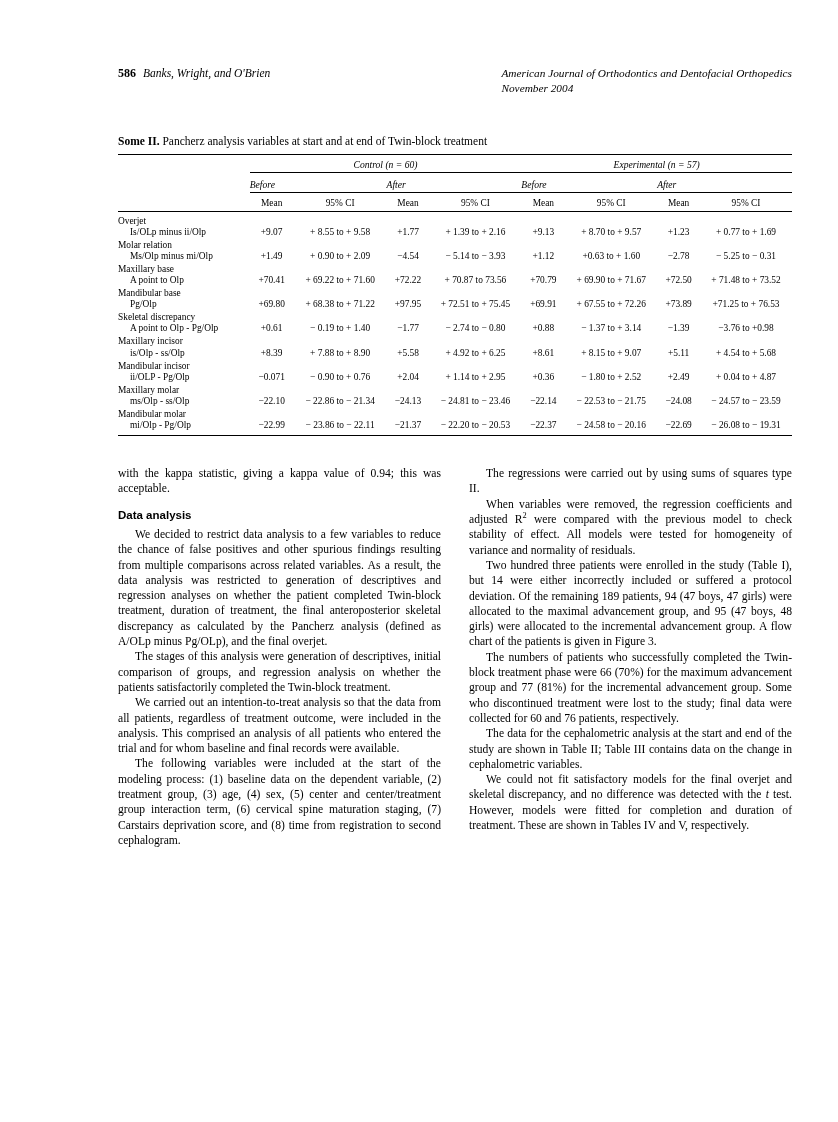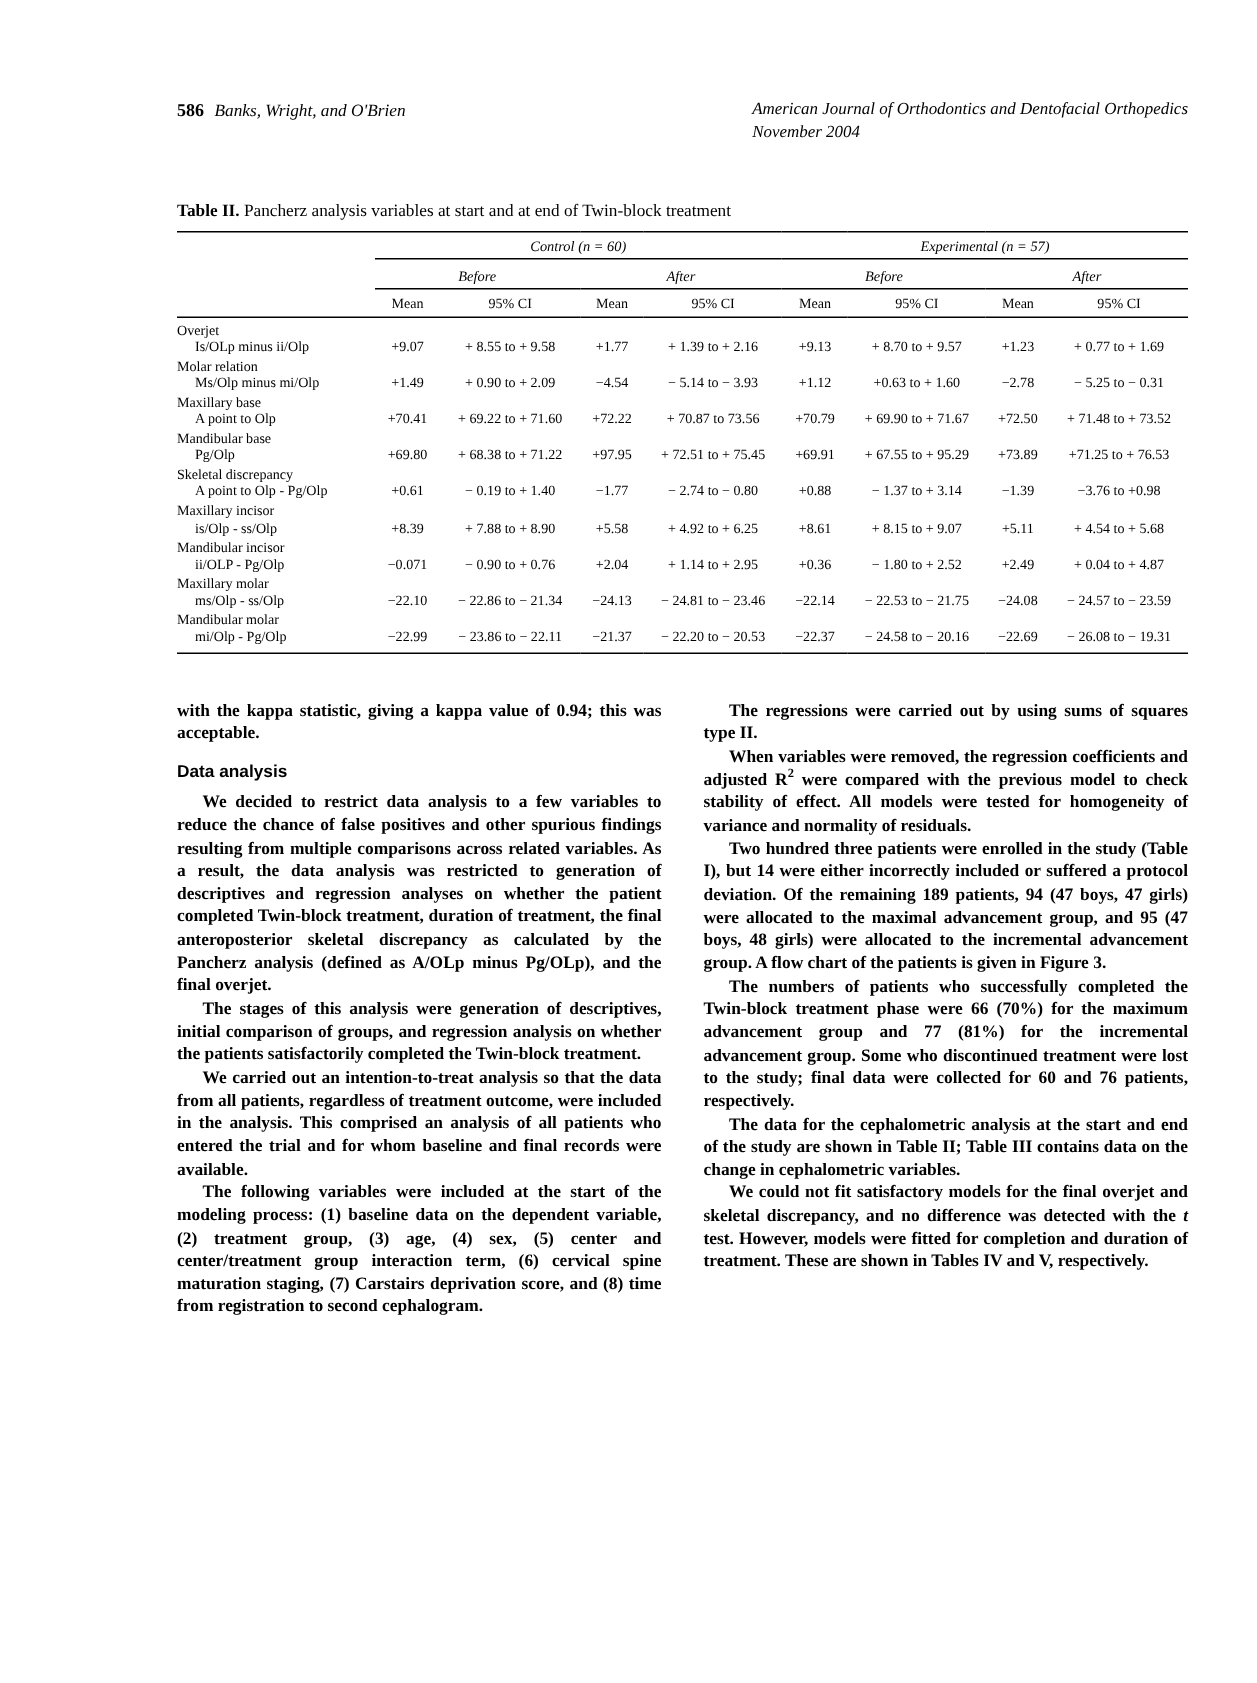--- a/index.html
+++ b/index.html
@@ -77,21 +77,20 @@
     font-style: italic;
     font-size: 9.6px;
     padding: 4px 0 3px 0 !important;
   }
   .grp-head .ul {
     display: block;
     border-bottom: 0.8px solid #000;
     padding-bottom: 2px;
   }
   .sub-head {
-    text-align: center;
     font-style: italic;
     font-size: 9.6px;
     padding: 3px 0 2px 0 !important;
   }
   .sub-head .ul {
     display: block;
     border-bottom: 0.8px solid #000;
     padding-bottom: 2px;
   }
   .col-head {
@@ -123,21 +122,20 @@
   }
   .col {
     width: 333px;
     font-size: 11.6px;
     line-height: 1.32;
     text-align: justify;
   }
   .col p {
     margin: 0;
     text-indent: 17px;
-    font-weight: bold;
   }
   .col p.noindent { text-indent: 0; }
   h3.subhead {
     font-family: "Liberation Sans", sans-serif;
     font-size: 11.5px;
     font-weight: bold;
     margin: 11px 0 4px 0;
   }
   h3.subhead.caps {
     font-size: 11px;
@@ -156,21 +154,21 @@
       <span class="pageno">586</span><span class="authors">Banks, Wright, and O'Brien</span>
     </div>
     <div class="runhead-right">
       <div>American Journal of Orthodontics and Dentofacial Orthopedics</div>
       <div>November 2004</div>
     </div>
   </div>
 
   <div class="table-wrap">
     <div class="table-caption">
-      <span class="tnum">Table II.</span>
+      <span class="tnum">Some II.</span>
       <span>Pancherz analysis variables at start and at end of Twin-block treatment</span>
     </div>
 
     <table class="data">
       <colgroup>
         <col style="width:158px">
         <col style="width:52px">
           <col style="width:106px">
         <col style="width:50px">
           <col style="width:104px">
@@ -262,21 +260,21 @@
         <tr class="bodyrow">
           <td class="varname">
             <span class="lvl1">Mandibular base</span>
             <span class="lvl2">Pg/Olp</span>
           </td>
           <td class="num">+69.80</td>
           <td class="num">+ 68.38 to + 71.22</td>
           <td class="num">+97.95</td>
           <td class="num">+ 72.51 to + 75.45</td>
           <td class="num">+69.91</td>
-          <td class="num">+ 67.55 to + 95.29</td>
+          <td class="num">+ 67.55 to + 72.26</td>
           <td class="num">+73.89</td>
           <td class="num">+71.25 to + 76.53</td>
         </tr>
         <tr class="bodyrow">
           <td class="varname">
             <span class="lvl1">Skeletal discrepancy</span>
             <span class="lvl2">A point to Olp - Pg/Olp</span>
           </td>
           <td class="num">+0.61</td>
           <td class="num">− 0.19 to + 1.40</td>

